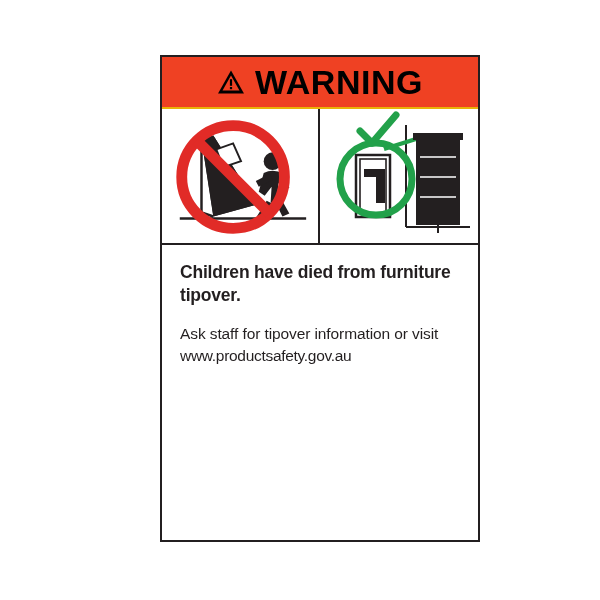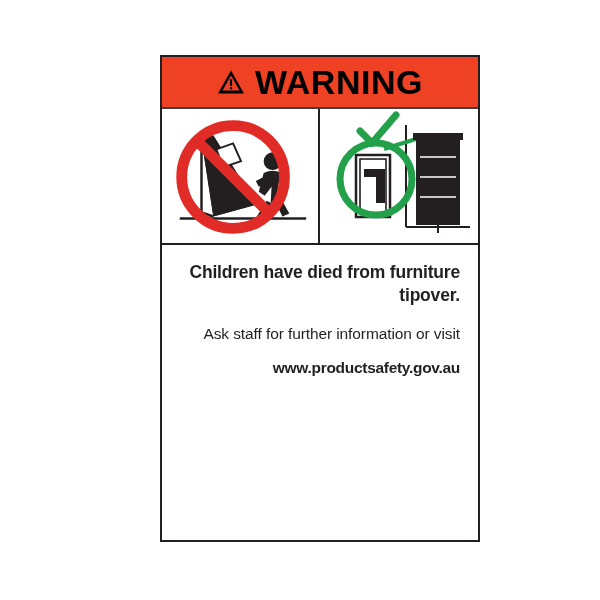--- a/index.html
+++ b/index.html
@@ -27,21 +27,21 @@
     background: #ffffff;
     border: 2px solid #231f20;
     box-sizing: border-box;
     display: flex;
     flex-direction: column;
   }
   
   .warning-header {
     background: #ef4123;
     height: 50px;
-    border-bottom: 2px solid #404040;
+    border-bottom: 2px solid #eab308;
     display: flex;
     align-items: center;
     justify-content: center;
     gap: 10px;
     flex: 0 0 auto;
   }
   .warn-triangle {
     width: 28px;
     height: 26px;
     position: relative;
@@ -71,21 +71,20 @@
   }
   .picto-left {
     border-right: 2px solid #231f20;
   }
   
   .text-block {
     flex: 1 1 auto;
     padding: 16px 18px 10px 18px;
     box-sizing: border-box;
     color: #231f20;
-    text-align: right;
   }
   .headline {
     font-family: "Liberation Sans", sans-serif;
     font-weight: bold;
     font-size: 17.5px;
     line-height: 1.33;
     margin: 0 0 13px 0;
     letter-spacing: -0.2px;
   }
   .bullets {
@@ -107,23 +106,23 @@
     left: 3px;
     top: 0;
     font-size: 15px;
   }
   .closing {
     font-size: 15.5px;
     line-height: 1.38;
     letter-spacing: -0.1px;
   }
   .closing .url {
-    font-weight: bold;
+    font-weight: normal;
     display: block;
-    margin-top: 13px;
+    margin-top: 1px;
     letter-spacing: -0.3px;
   }
 </style>
 </head>
 <body>
 
 <div id="stage">
 
   <div class="label-card">
 
@@ -196,19 +195,19 @@
       </div>
     </div>
 
     <div class="text-block">
       <p class="headline">Children have died from furniture tipover.</p>
 
       <ul class="bullets">
       </ul>
 
       <p class="closing">
-        <span>Ask staff for further information or visit</span>
+        <span>Ask staff for tipover information or visit</span>
         <span class="url">www.productsafety.gov.au</span>
       </p>
     </div>
 
   </div>
 </div>
 
 </body></html>

